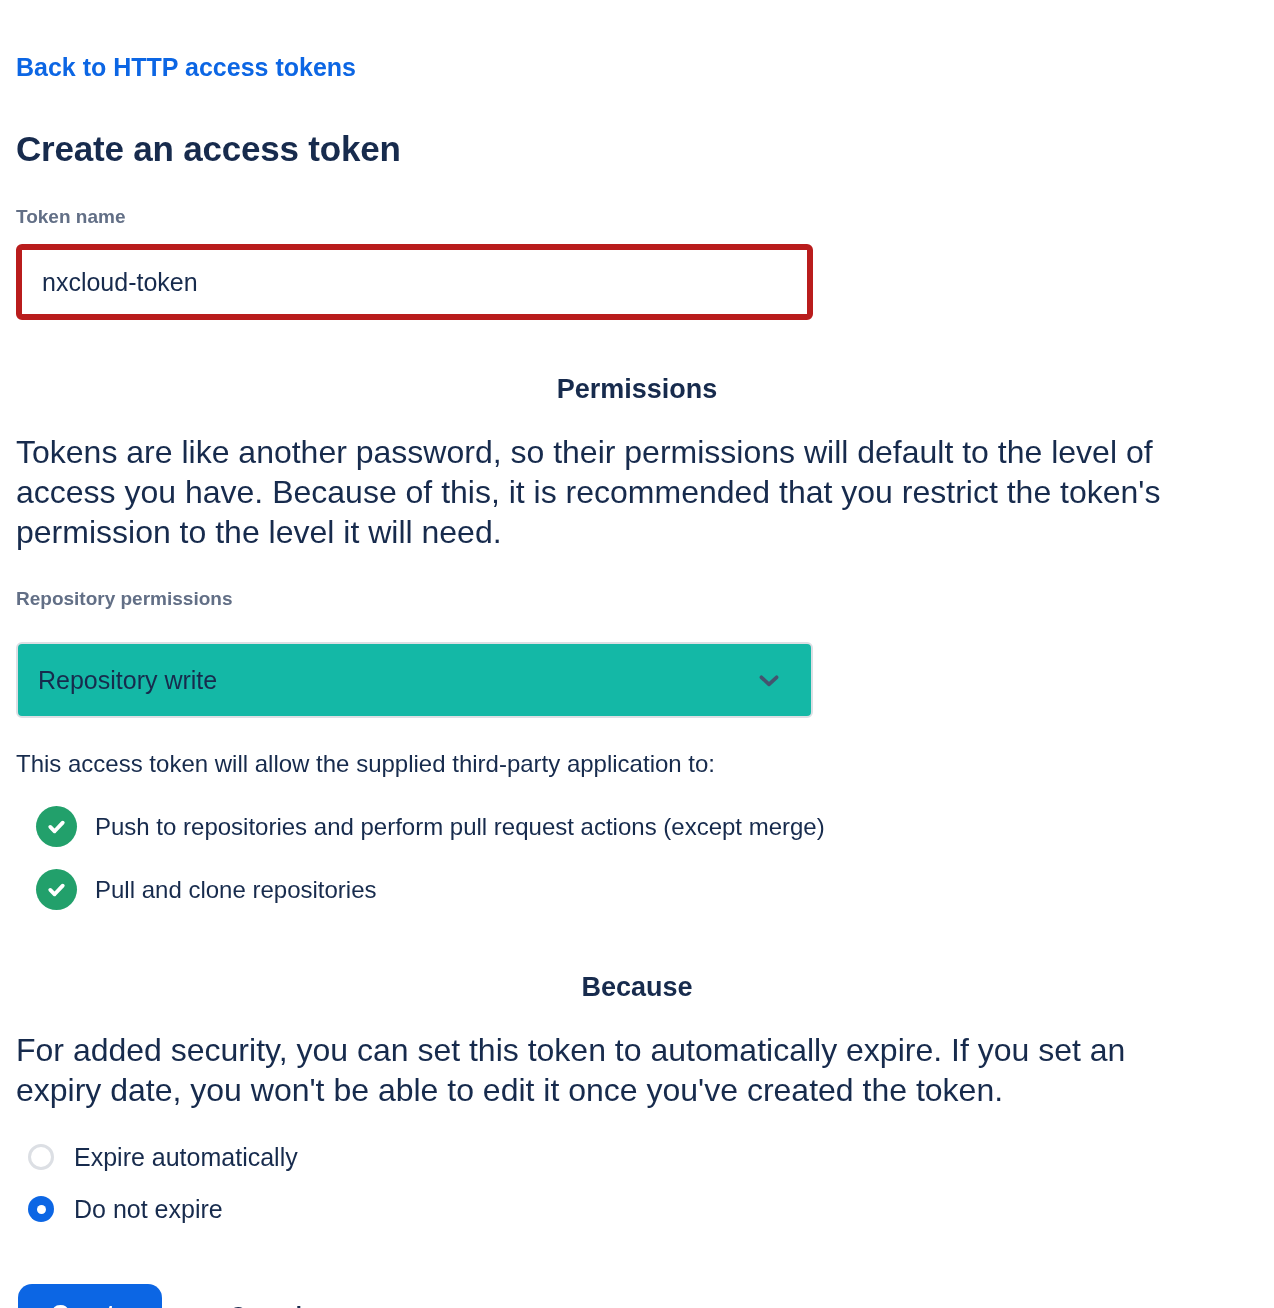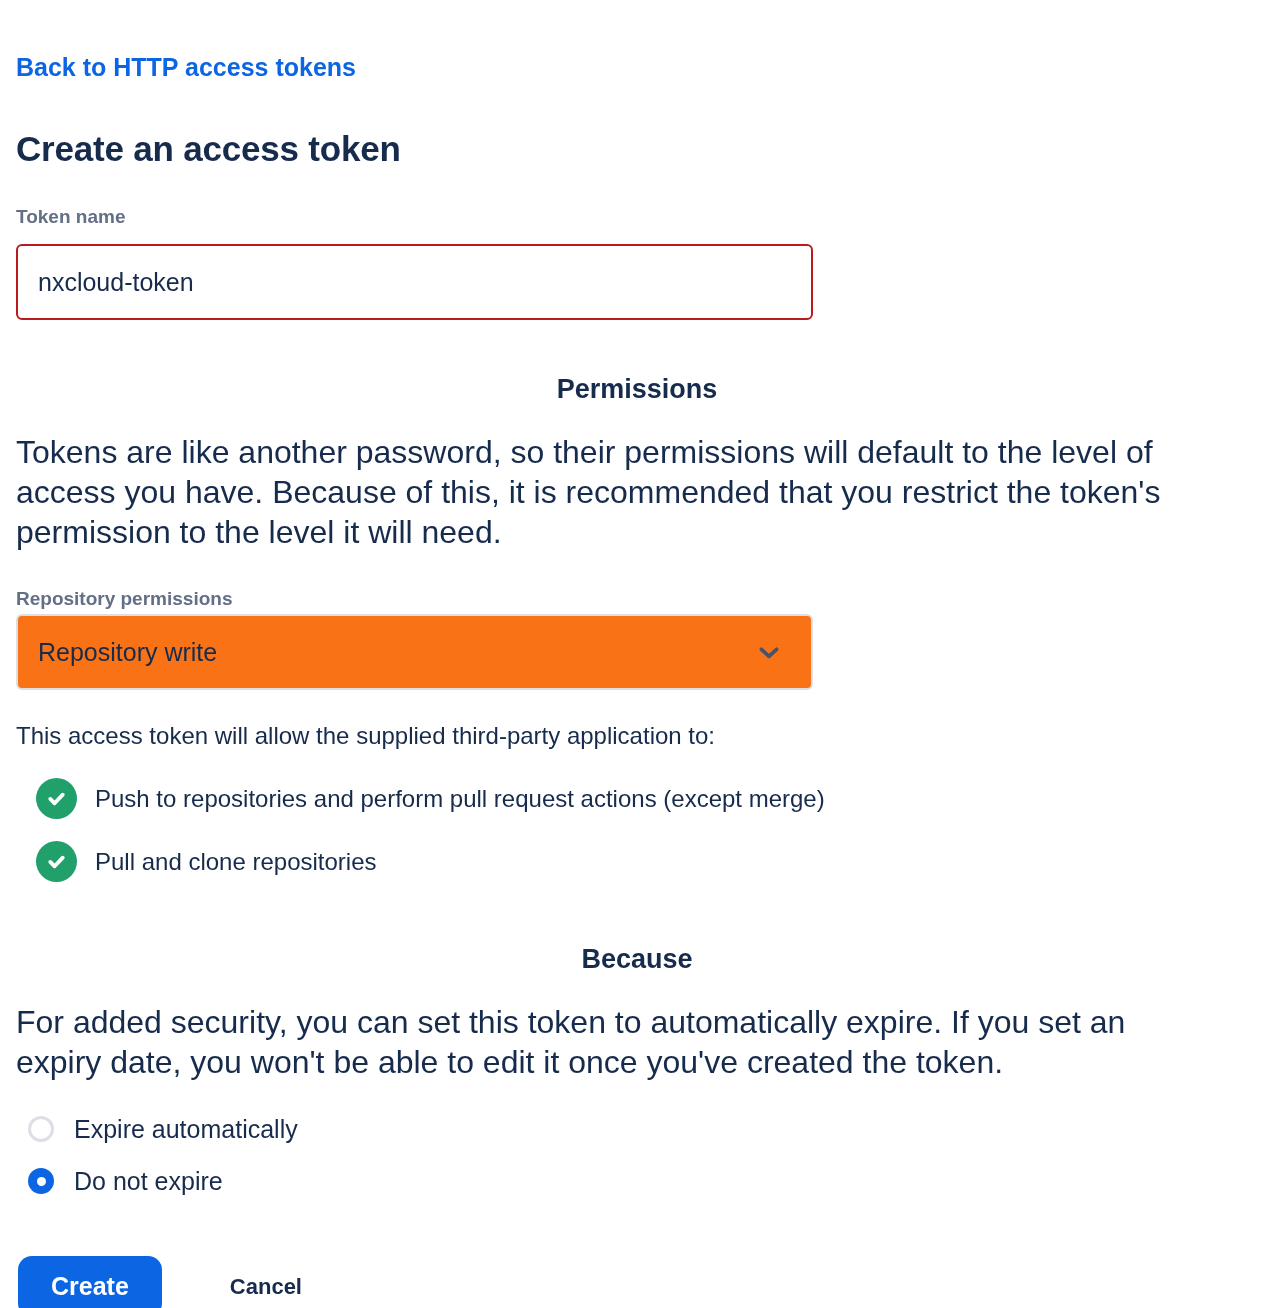--- a/index.html
+++ b/index.html
@@ -43,21 +43,21 @@
     font-weight: 700;
     color: #626F86;
     line-height: 22px;
   }
   .text-input {
     display: block;
     margin-top: 16px;
     width: 797px;
     height: 76px;
     box-sizing: border-box;
-    border: 2px solid #b91c1c;
+    border: 6px solid #b91c1c;
     border-radius: 6px;
     background: #ffffff;
     padding: 0 20px;
     font-family: "Liberation Sans", "DejaVu Sans", sans-serif;
     font-size: 25px;
     color: #172B4D;
     outline: none;
   }
   h2.section-heading {
     margin: 52px 0 0 0;
@@ -71,27 +71,27 @@
     margin-top: 60px;
   }
   p.section-desc {
     margin: 26px 0 0 0;
     max-width: 1155px;
     font-size: 32px;
     line-height: 40px;
     color: #172B4D;
   }
   .select-control {
-    margin-top: 4px;
+    margin-top: 32px;
     width: 797px;
     height: 76px;
     box-sizing: border-box;
     border: 2px solid #DCDFE4;
     border-radius: 6px;
-    background: #f97316;
+    background: #14b8a6;
     display: flex;
     align-items: center;
     justify-content: space-between;
     padding: 0 20px 0 20px;
     cursor: pointer;
   }
   .select-value {
     font-size: 25px;
     color: #172B4D;
   }

